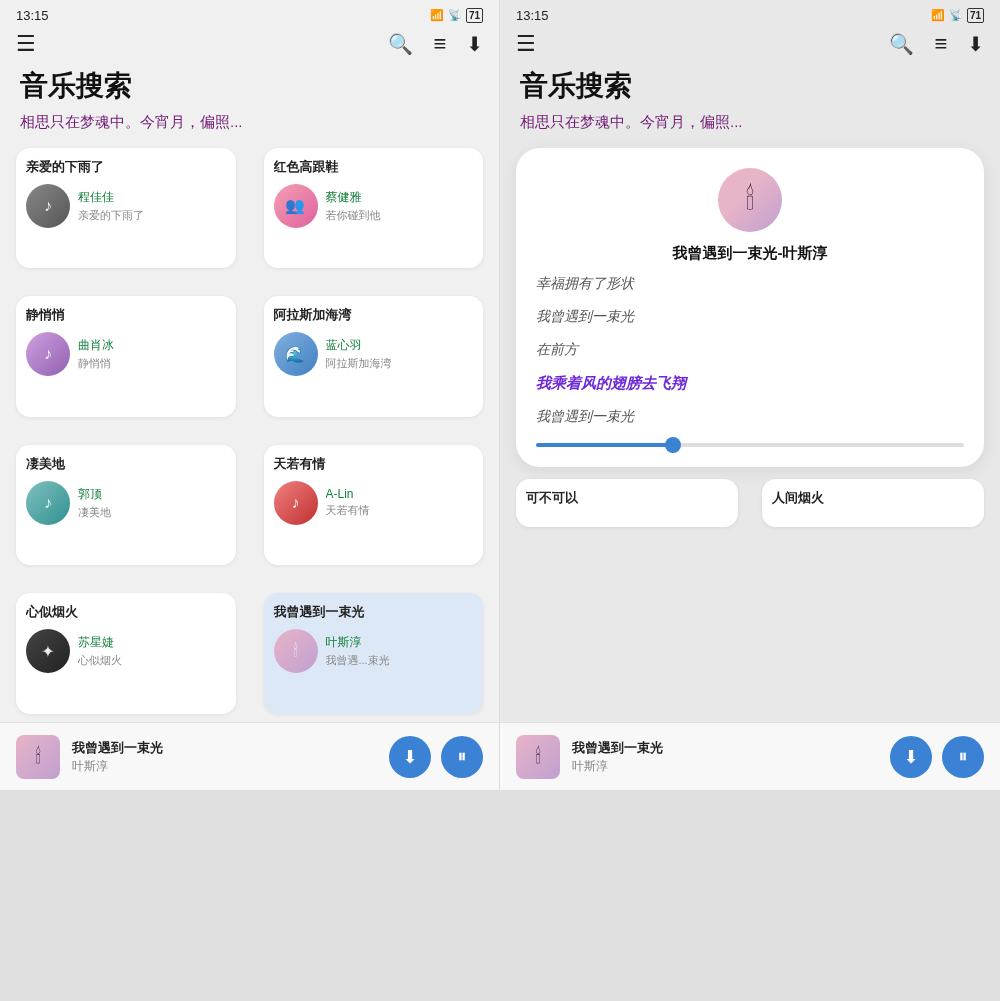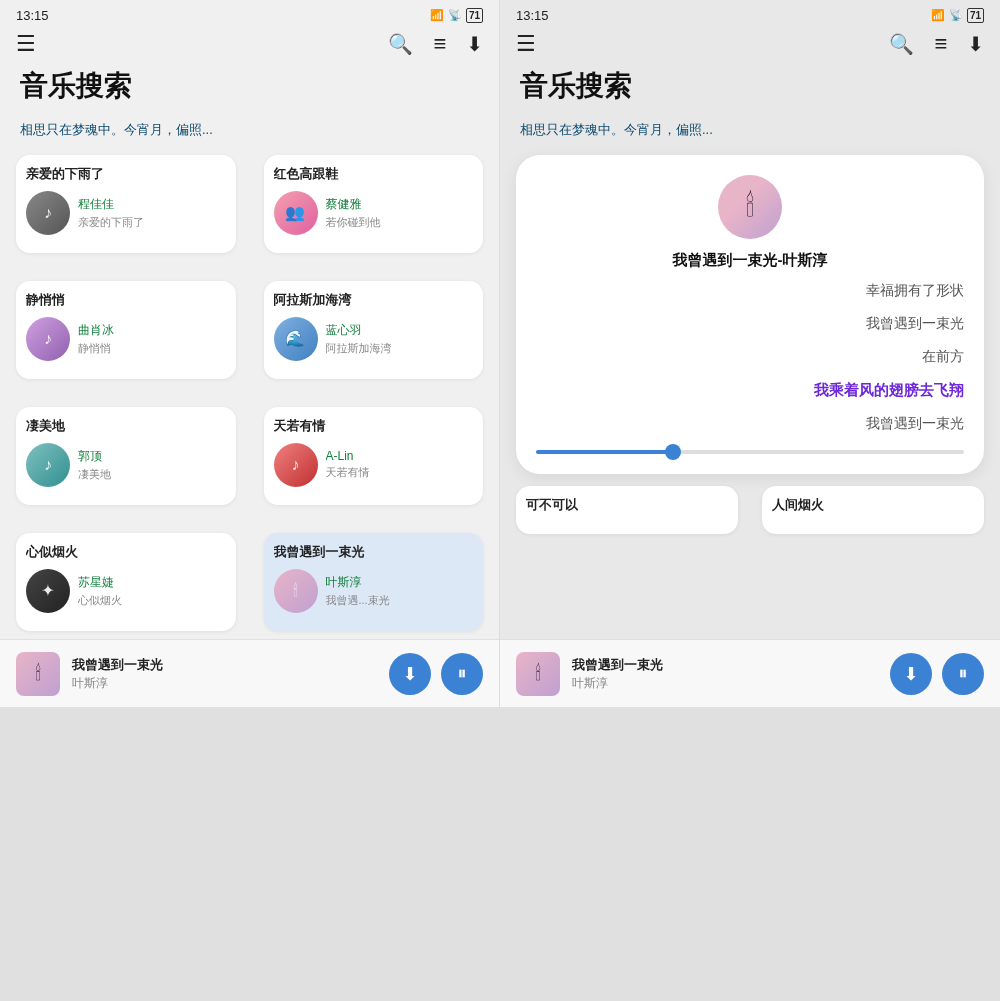--- a/index.html
+++ b/index.html
@@ -8,21 +8,21 @@
       background: #e0e0e0;
       display: flex;
       width: 1000px;
       height: 1001px;
       overflow: hidden;
     }
 
     
     .panel {
       width: 500px;
-      height: 707px;
+      height: 790px;
       background: #f0f0f0;
       display: flex;
       flex-direction: column;
       overflow: hidden;
       position: relative;
     }
     .panel-left { border-right: 1px solid #ddd; }
 
     
     .status-bar {
@@ -73,23 +73,23 @@
       padding: 4px 20px 8px;
       flex-shrink: 0;
     }
     .page-title {
       font-size: 28px;
       font-weight: 700;
       color: #111;
       line-height: 1.2;
     }
     .page-subtitle {
-      font-size: 13px;
-      color: #0c4a6e;
-      margin-top: 18px;
+      font-size: 15px;
+      color: #701a75;
+      margin-top: 10px;
     }
 
     
     .song-grid {
       display: grid;
       grid-template-columns: 1fr 1fr;
       gap: 28px;
       padding: 8px 16px;
       overflow-y: auto;
       flex: 1;
@@ -234,24 +234,25 @@
       color: #111;
       margin-bottom: 10px;
     }
     .lyric-lines {
       display: flex;
       flex-direction: column;
       gap: 12px;
       margin-bottom: 16px;
     }
     .lyric-line {
-      text-align: right;
+      text-align: left;
       font-size: 14px;
       color: #555;
       line-height: 1.5;
+      font-style: italic;
     }
     .lyric-line.active {
       color: #6d28d9;
       font-weight: 600;
       font-size: 15px;
     }
     .lyric-progress {
       margin-top: 12px;
       display: flex;
       align-items: center;

